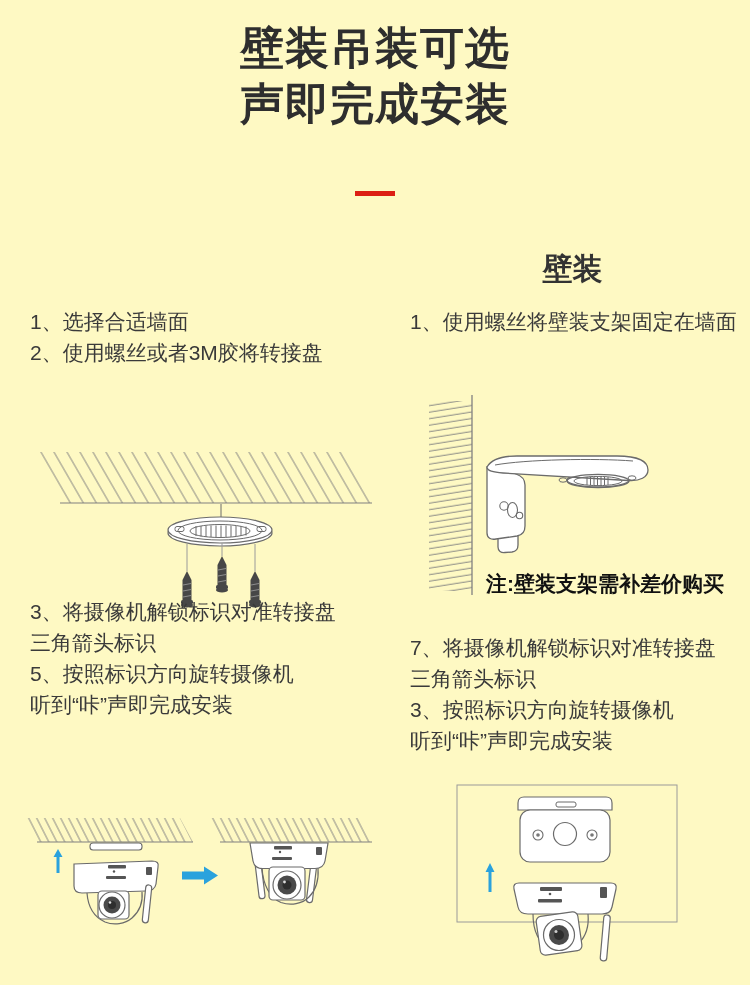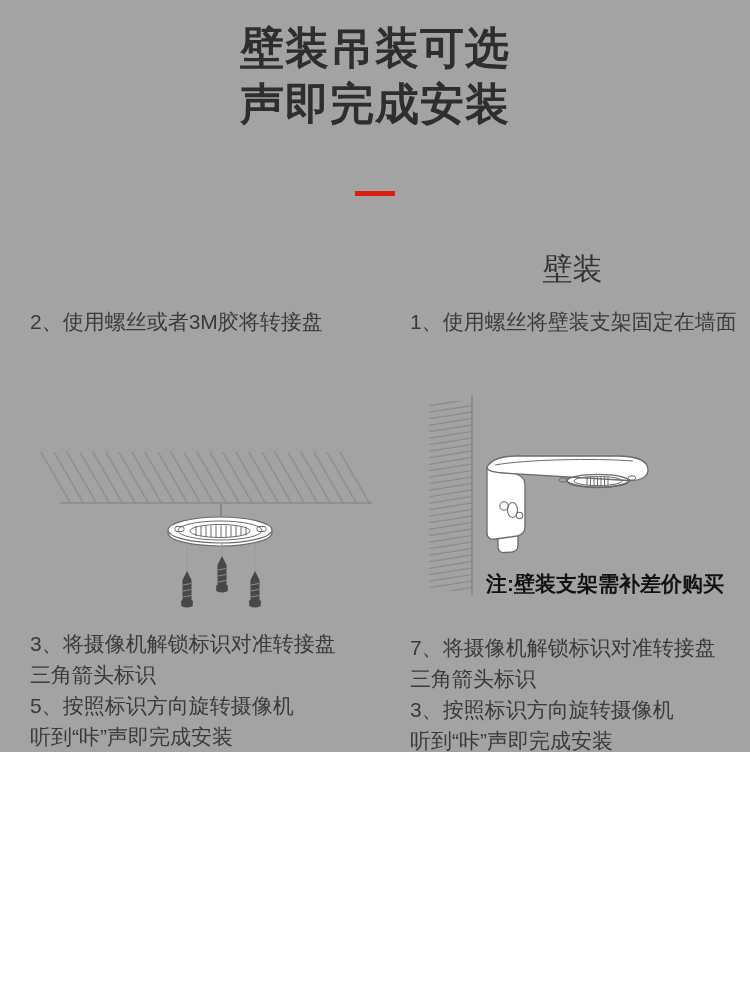--- a/index.html
+++ b/index.html
@@ -1,29 +1,29 @@
 <!DOCTYPE html>
 <html><head>
 <meta charset="utf-8">
 <style>
   html,body{margin:0;padding:0;background:#fff;}
-  .page{position:relative;width:750px;height:752px;background:#a3a3a3;overflow:hidden;
+  .page{position:relative;width:750px;height:985px;background:#fef9c3;overflow:hidden;
         font-family:"Liberation Sans","DejaVu Sans",sans-serif;color:#3a3a3a;}
   .title-block{position:absolute;top:20px;left:0;width:750px;text-align:center;
         font-size:44px;line-height:56px;font-weight:600;color:#2e2e2e;letter-spacing:1px;}
   .divider{position:absolute;top:191px;left:355px;}
   .col-heading{position:absolute;top:249px;margin:0;font-size:30px;font-weight:500;
         color:#333;text-align:center;}
   .col-heading.ceil{left:30px;width:345px;}
-  .col-heading.wall{left:405px;width:335px;}
+  .col-heading.wall{left:405px;width:335px;font-weight:bold;}
   .steps{position:absolute;font-size:21px;line-height:31px;color:#3a3a3a;}
   .steps p{margin:0;}
   #ceil-steps-top{left:30px;top:306px;width:352px;}
   #wall-steps-top{left:410px;top:306px;width:332px;}
-  #ceil-steps-bottom{left:30px;top:628px;width:362px;}
+  #ceil-steps-bottom{left:30px;top:596px;width:362px;}
   #wall-steps-bottom{left:410px;top:632px;width:332px;}
   .note{position:absolute;left:478px;top:563px;margin:8px;font-size:21px;line-height:26px;
         font-weight:700;color:#111;white-space:nowrap;z-index:5;}
   .illus{position:absolute;}
   #illus-ceiling-plate{left:15px;top:440px;}
   #illus-wall-bracket{left:405px;top:387px;}
   #illus-ceiling-cameras{left:10px;top:805px;}
   #illus-wall-camera{left:440px;top:775px;}
 </style>
 </head>
@@ -36,20 +36,21 @@
     <div>声即完成安装</div>
   </header>
 
   <svg class="divider" width="40" height="5">
     <rect x="0" y="0" width="40" height="5" fill="#dc1f14"></rect>
   </svg>
 
   <h2 class="col-heading wall">壁装</h2>
 
   <div class="steps" id="ceil-steps-top">
+    <p>1、选择合适墙面</p>
     <p>2、使用螺丝或者3M胶将转接盘</p>
   </div>
 
   <div class="steps" id="wall-steps-top">
     <p>1、使用螺丝将壁装支架固定在墙面</p>
   </div>
 
   <svg class="illus" id="illus-ceiling-plate" width="360" height="215" viewBox="0 0 360 215">
     <defs>
       <pattern id="hatchCeil" patternUnits="userSpaceOnUse" width="13" height="60" patternTransform="skewX(30)">

